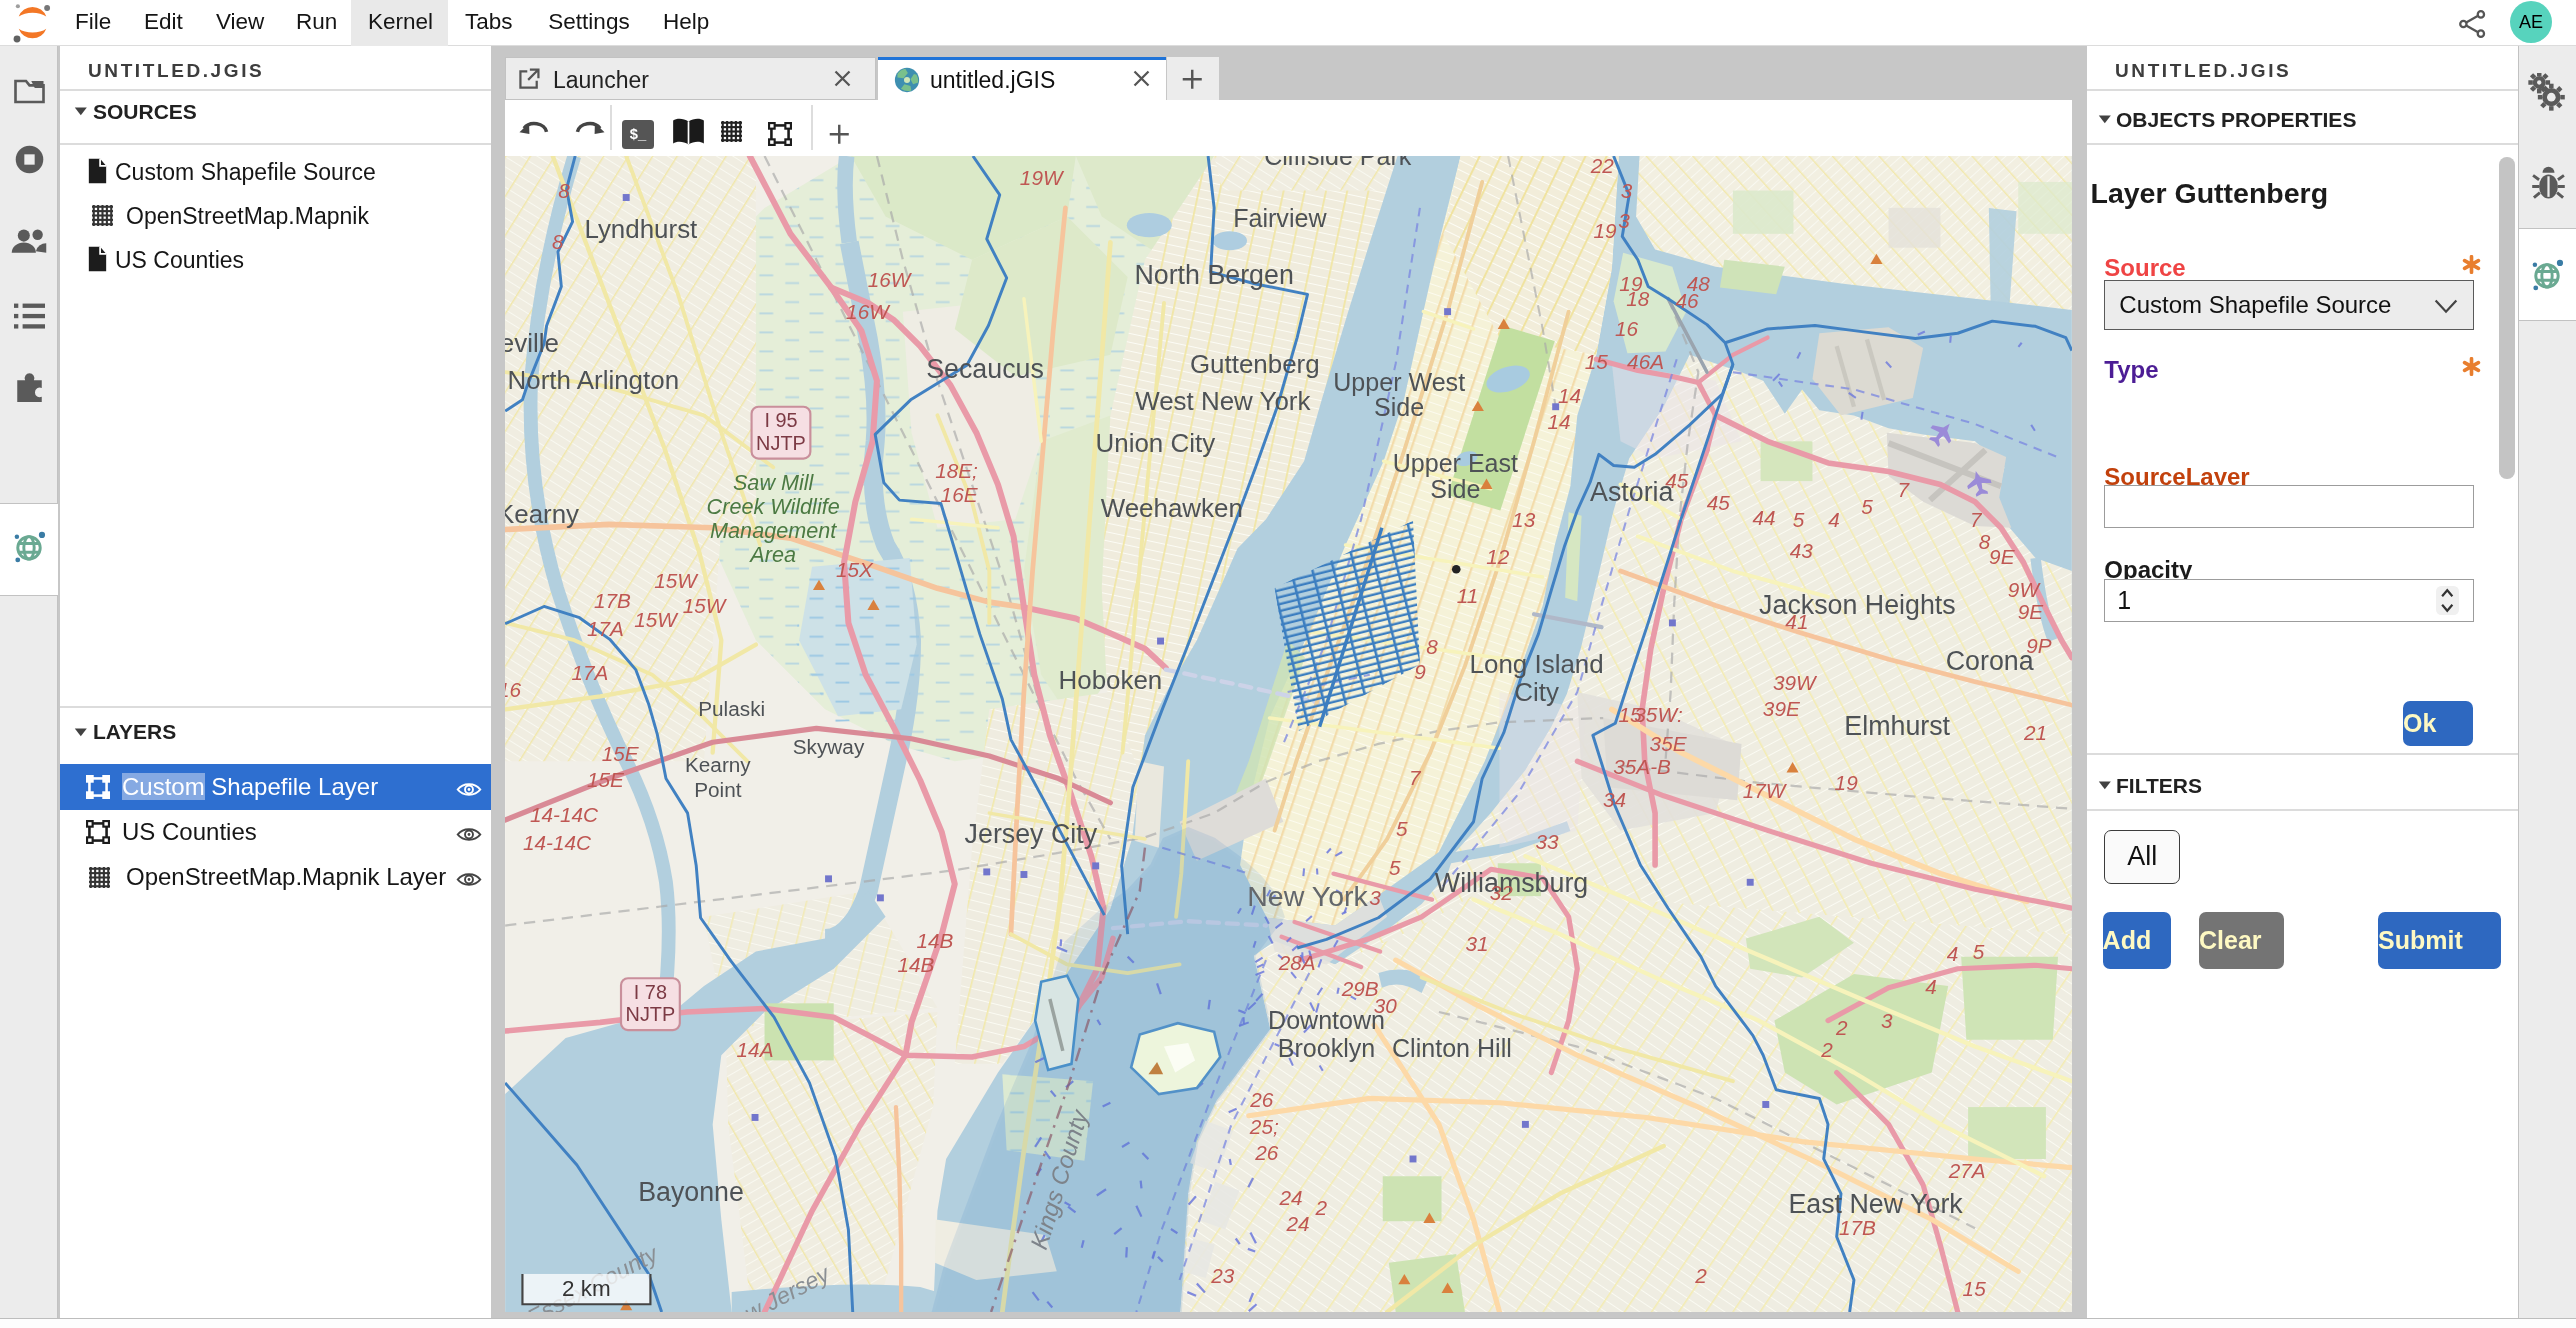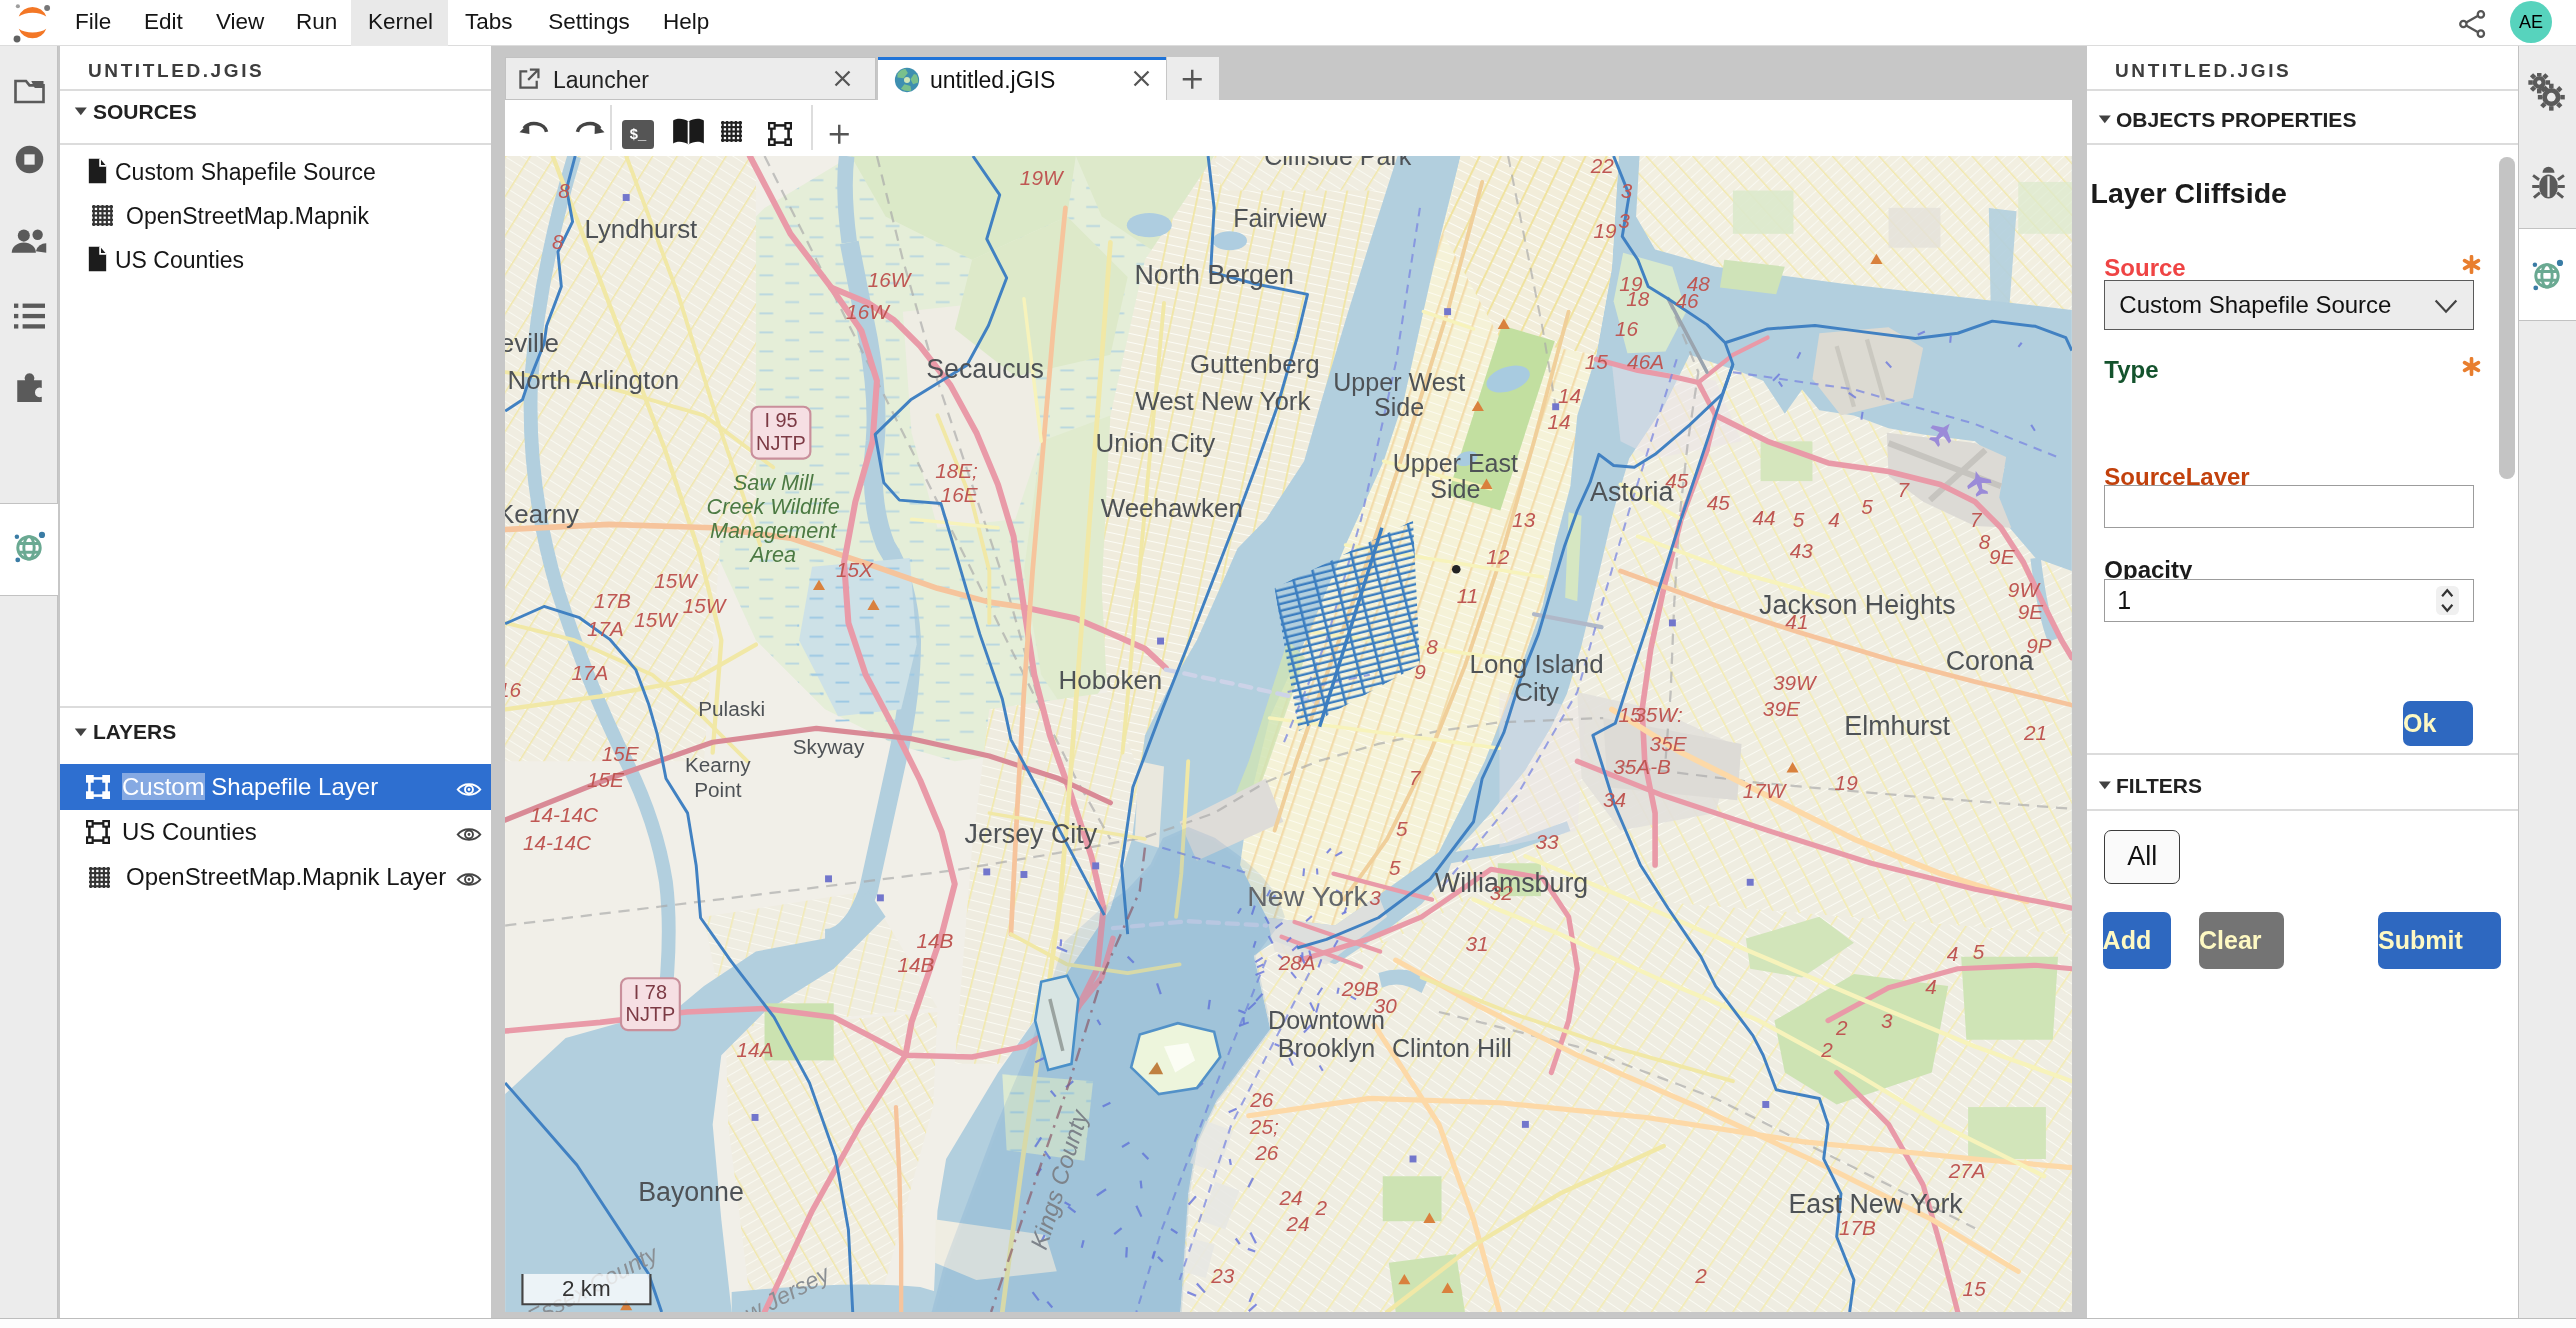--- a/index.html
+++ b/index.html
@@ -285,30 +285,30 @@
   </svg>
 <div class="rpanel">
 <div class="abs" style="left:28px;top:14px;font-size:19px;font-weight:bold;letter-spacing:2.6px;color:#3d3d3d">UNTITLED.JGIS</div>
 <div class="abs" style="left:0;top:43px;width:431px;height:1.7px;background:#dcdcdc"></div>
 <svg class="abs" style="left:10.4px;top:67px" width="15.6" height="12" viewBox="0 0 18 14">
       <path d="M2 3 l14 0 l-7 9 z" fill="#424242"></path>
     </svg>
 <div class="abs sechead" style="left:29px;top:62px">OBJECTS PROPERTIES</div>
 <div class="abs" style="left:0;top:97px;width:431px;height:1.7px;background:#dcdcdc"></div>
 <div class="abs" style="left:412px;top:111px;width:15.6px;height:322px;background:#c4c4c4;border-radius:7.8px"></div>
-<div class="abs" style="left:3.5px;top:131px;font-size:28.5px;font-weight:bold;color:#1b1b1b">Layer Cliffside</div>
+<div class="abs" style="left:3.5px;top:131px;font-size:28.5px;font-weight:bold;color:#1b1b1b">Layer Guttenberg</div>
 <div class="abs" style="left:17.3px;top:208px;font-size:24px;font-weight:bold;color:#ef4444">Source</div>
 <svg class="abs" style="left:375px;top:209px" width="19" height="19" viewBox="0 0 22 22" stroke="#e87e2e" stroke-width="4.2" stroke-linecap="round">
       <path d="M11 2 V20 M3 6.5 L19 15.5 M19 6.5 L3 15.5"></path>
     </svg>
 <div class="abs" style="left:17.3px;top:234px;width:370px;height:50px;background:#ececec;border:1.7px solid #5a5a5a;font-size:24px;color:#111;line-height:47px;padding-left:14px">Custom Shapefile Source
 <svg class="abs" style="right:14px;top:15.6px" width="26" height="19" viewBox="0 0 30 22" fill="none" stroke="#444" stroke-width="2.6">
         <path d="M3 4 L15 17 L27 4"></path>
       </svg></div>
-<div class="abs" style="left:17.3px;top:310px;font-size:24px;font-weight:bold;color:#14532d">Type</div>
+<div class="abs" style="left:17.3px;top:310px;font-size:24px;font-weight:bold;color:#4c1d95">Type</div>
 <svg class="abs" style="left:375px;top:311px" width="19" height="19" viewBox="0 0 22 22" stroke="#e87e2e" stroke-width="4.2" stroke-linecap="round">
       <path d="M11 2 V20 M3 6.5 L19 15.5 M19 6.5 L3 15.5"></path>
     </svg>
 <div class="abs" style="left:17.3px;top:417px;font-size:24px;font-weight:bold;color:#c2410c">SourceLayer</div>
 <div class="abs" style="left:17.3px;top:439px;width:370px;height:43px;background:#fff;border:1.7px solid #9c9c9c"></div>
 <div class="abs" style="left:17.3px;top:510px;font-size:24px;font-weight:bold;color:#1b1b1b">Opacity</div>
 <div class="abs" style="left:17.3px;top:533px;width:370px;height:43px;background:#fff;border:1.7px solid #9c9c9c;font-size:25px;color:#111;line-height:40px;padding-left:12px">1</div>
 <div class="abs" style="left:349px;top:540px;width:22.5px;height:29px;background:#f0f0f0;border-radius:5.2px">
 <svg width="22.5" height="29" viewBox="0 0 26 34">
         <path d="M7 12 L13 5 L19 12" fill="none" stroke="#333" stroke-width="2.6"></path>

